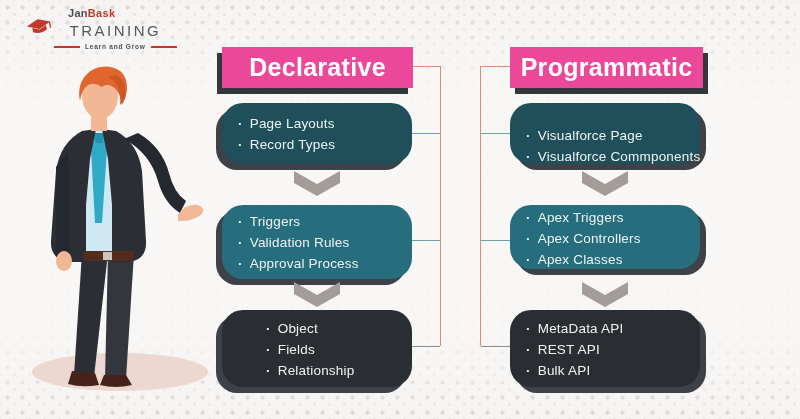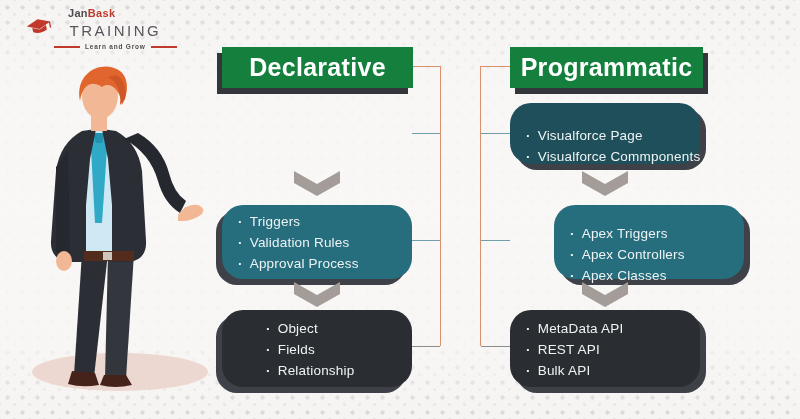--- a/index.html
+++ b/index.html
@@ -36,21 +36,21 @@
   .brand-jan{color:#4d4d4f;}
   .brand-bask{color:#c0392b;}
   .logo-title{font-size:15px;letter-spacing:2.5px;color:#56565a;font-weight:400;line-height:24px;
     font-family:"Liberation Sans",sans-serif;}
   .logo-tagline{display:flex;align-items:center;gap:5px;margin-top:0px;}
   .logo-tagline .tl-rule{width:26px;height:2px;background:#c0392b;}
   .tagline-text{font-size:6.5px;font-weight:700;color:#4d4d4f;letter-spacing:.8px;}
 
   
   .col-header{
-    position:absolute;height:41px;background:#15803d;color:#fff;
+    position:absolute;height:41px;background:#ec4899;color:#fff;
     display:flex;align-items:center;justify-content:center;
     font-size:25px;font-weight:700;letter-spacing:.3px;z-index:2;
   }
   #header-declarative{left:222px;top:47px;width:191px;box-shadow:-5px 6px 0 #33363a;}
   #header-programmatic{left:510px;top:47px;width:193px;box-shadow:5px 6px 0 #33363a;}
 
   
   .diagram-box{
     position:absolute;width:190px;border-radius:21px;color:#eef4f4;z-index:2;
     box-sizing:border-box;padding:9px 8px 0 16px;
@@ -61,21 +61,21 @@
   .shadow-left{box-shadow:-6px 6px 0 rgba(46,49,56,0.92);}
   .shadow-right{box-shadow:6px 6px 0 rgba(46,49,56,0.92);}
   .bg-teal-dark{background:#1f4f5b;}
   .bg-teal{background:#266d7e;}
   .bg-charcoal{background:#2a2d31;}
 
   #box-l1{left:222px;top:103px;height:61px;padding-top:10px;}
   #box-l2{left:222px;top:205px;height:74px;padding-top:6px;}
   #box-l3{left:222px;top:310px;height:77px;padding-top:8px;padding-left:44px;}
   #box-r1{left:510px;top:103px;height:61px;padding-top:22px;}
-  #box-r2{left:510px;top:205px;height:74px;padding-top:18px;margin-left:44px;}
+  #box-r2{left:510px;top:205px;height:64px;padding-top:2px;}
   #box-r3{left:510px;top:310px;height:77px;padding-top:8px;}
 
   
   .chevron{
     position:absolute;width:46px;height:25px;background:#a49c98;z-index:2;
     clip-path:polygon(0 0,50% 52%,100% 0,100% 48%,50% 100%,0 48%);
   }
   #arrow-l1{left:294px;top:171px;}
   #arrow-l2{left:294px;top:282px;}
   #arrow-r1{left:582px;top:171px;}
@@ -171,20 +171,26 @@
   <div class="cline c-gray" id="ln-l-b3"></div>
   <div class="cline c-orange" id="ln-r-header"></div>
   <div class="cline c-orange" id="ln-r-vert"></div>
   <div class="cline c-teal" id="ln-r-b1"></div>
   <div class="cline c-teal" id="ln-r-b2"></div>
   <div class="cline c-gray" id="ln-r-b3"></div>
 
   <div class="col-header" id="header-declarative">Declarative</div>
   <div class="col-header" id="header-programmatic">Programmatic</div>
 
+  <div class="diagram-box bg-teal-dark shadow-left" id="box-l1">
+    <ul>
+      <li>Page Layouts</li>
+      <li>Record Types</li>
+    </ul>
+  </div>
   <div class="chevron" id="arrow-l1"></div>
   <div class="diagram-box bg-teal shadow-left" id="box-l2">
     <ul>
       <li>Triggers</li>
       <li>Validation Rules</li>
       <li>Approval Process</li>
     </ul>
   </div>
   <div class="chevron" id="arrow-l2"></div>
   <div class="diagram-box bg-charcoal shadow-left" id="box-l3">

